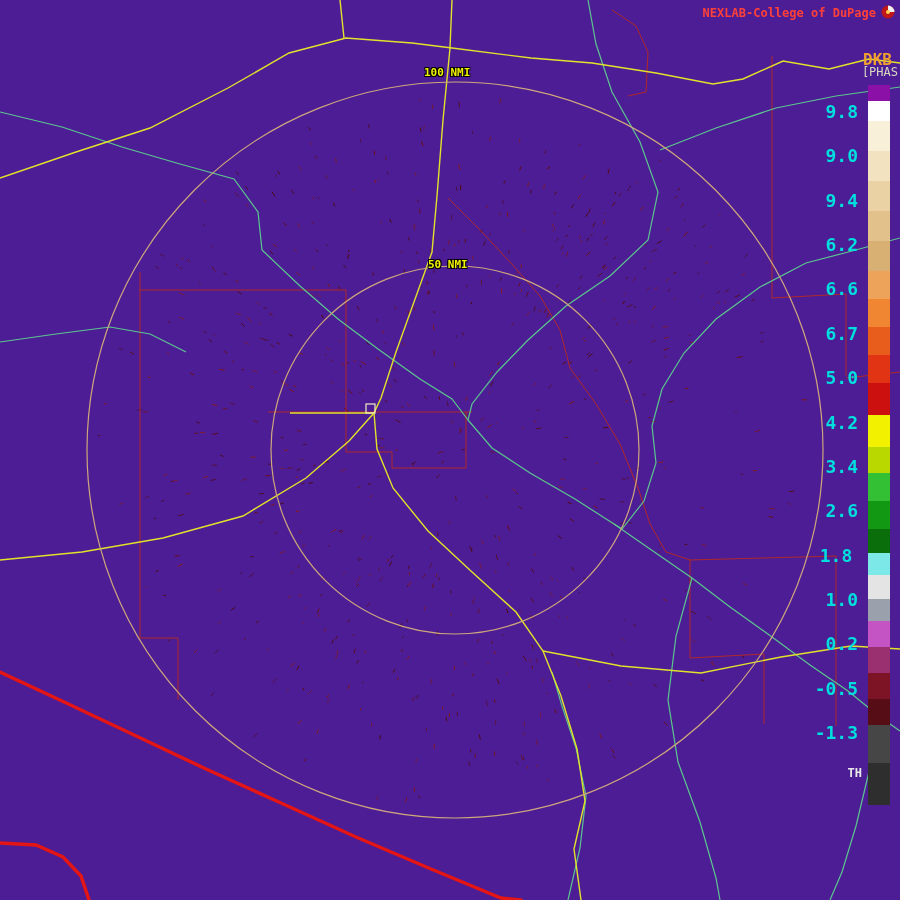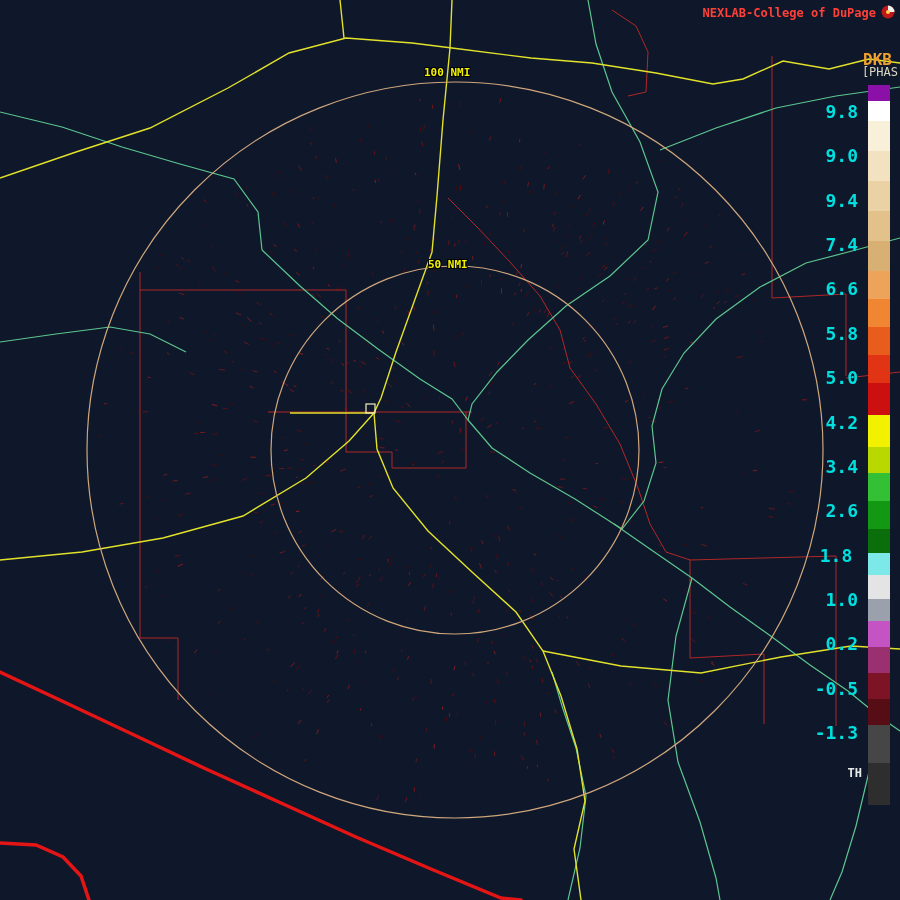--- a/index.html
+++ b/index.html
@@ -1,16 +1,16 @@
 <!DOCTYPE html>
 <html style="--c-brand: #ff4038; --c-status: #00b4b4; --c-tick: #00dede; --c-ring: #cfa77c; --c-ringlabel: #f2f200; --c-road: #e2e22a; --c-river: #5cc68f; --c-county: #b02828; --c-border: #e41515; --c-site: #f0f0c0; --c-unit_top: #f0a030; --c-unit_sub: #d8d8c0; --c-unit_bottom: #e8e8e8;"><head>
 <meta charset="utf-8">
 <style>
   html,body{margin:0;padding:0;background:#000;}
-  .screen{position:relative;width:900px;height:900px;background:#0f172a;overflow:hidden;
+  .screen{position:relative;width:900px;height:900px;background:#4c1d95;overflow:hidden;
           font-family:"DejaVu Sans Mono","Liberation Mono",monospace;}
   svg.map{position:absolute;left:0;top:0;}
   .county{fill:none;stroke:var(--c-county);stroke-width:1;}
   .river{fill:none;stroke:var(--c-river);stroke-width:1.2;}
   .road{fill:none;stroke:var(--c-road);stroke-width:1.4;}
   .border{fill:none;stroke:var(--c-border);stroke-width:3.5;stroke-linecap:round;}
   .ringc{fill:none;stroke:var(--c-ring);stroke-width:1.2;}
   .site{fill:none;stroke:var(--c-site);stroke-width:1.2;}
   .brand{position:absolute;top:6px;right:24px;color:var(--c-brand);font-size:12px;font-weight:bold;white-space:nowrap;}
   .logo{position:absolute;top:4px;right:4px;}
@@ -796,23 +796,23 @@
       <div class="seg" style="height: 26px; background: rgb(154, 48, 112);"></div>
       <div class="seg" style="height: 26px; background: rgb(124, 20, 38);"></div>
       <div class="seg" style="height: 26px; background: rgb(86, 13, 22);"></div>
       <div class="seg" style="height: 38px; background: rgb(70, 70, 70);"></div>
       <div class="seg" style="height: 42px; background: rgb(46, 46, 46);"></div>
     </div>
   <div id="ticks">
       <div class="tick" style="top: 106px;">9.8</div>
       <div class="tick" style="top: 150.36px;">9.0</div>
       <div class="tick" style="top: 194.72px;">9.4</div>
-      <div class="tick" style="top: 239.08px;">7.4</div>
+      <div class="tick" style="top: 239.08px;">6.2</div>
       <div class="tick" style="top: 283.44px;">6.6</div>
-      <div class="tick" style="top: 327.8px;">5.8</div>
+      <div class="tick" style="top: 327.8px;">6.7</div>
       <div class="tick" style="top: 372.16px;">5.0</div>
       <div class="tick" style="top: 416.52px;">4.2</div>
       <div class="tick" style="top: 460.88px;">3.4</div>
       <div class="tick" style="top: 505.24px;">2.6</div>
       <div class="tick" style="top: 549.6px; text-align: center;">1.8</div>
       <div class="tick" style="top: 593.96px;">1.0</div>
       <div class="tick" style="top: 638.32px;">0.2</div>
       <div class="tick" style="top: 682.68px;">-0.5</div>
       <div class="tick" style="top: 727.04px;">-1.3</div>
     </div>

